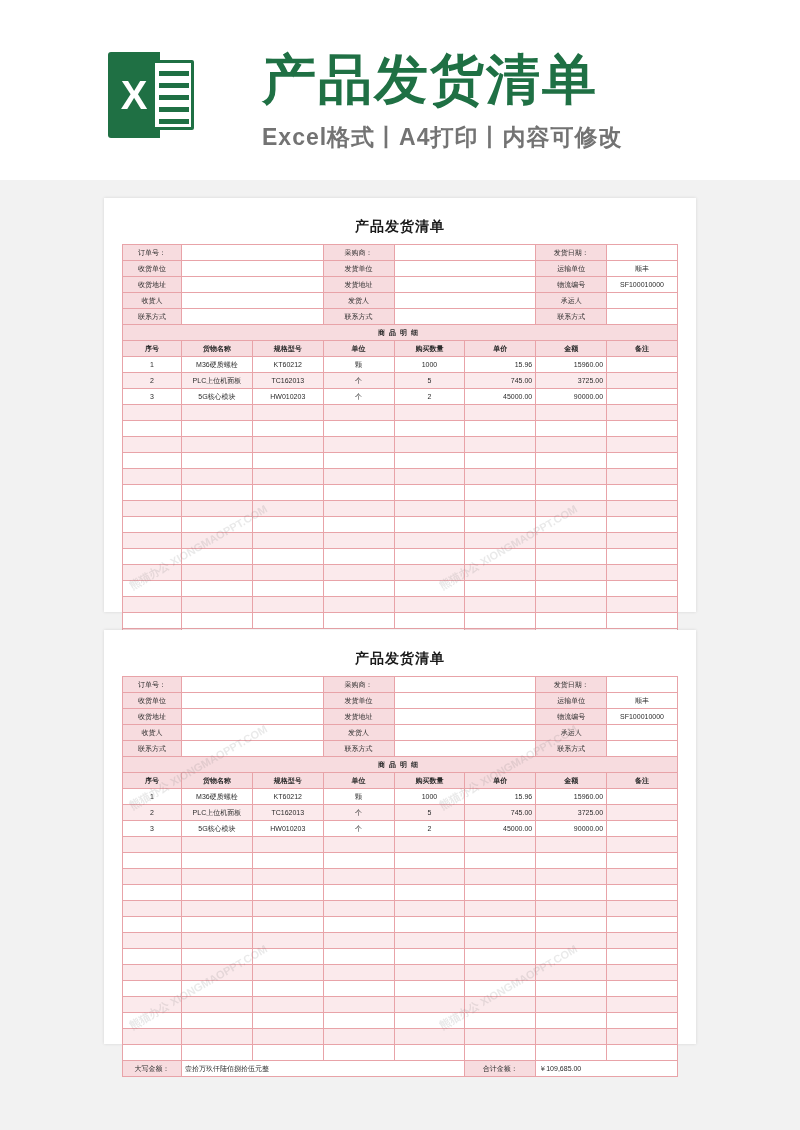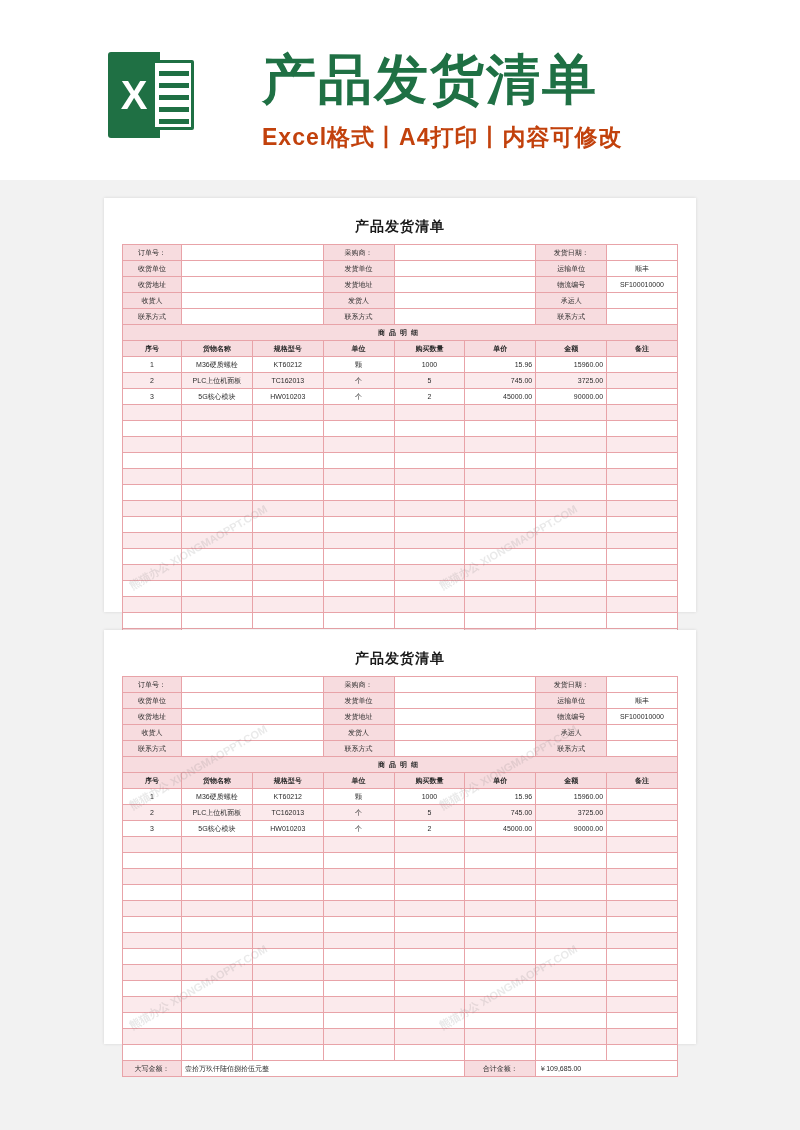--- a/index.html
+++ b/index.html
@@ -71,21 +71,21 @@
     font-weight: bold;
     color: #1f7044;
     letter-spacing: 2px;
     white-space: nowrap;
   }
   .title-sub {
     position: absolute;
     left: 262px; top: 122px;
     font-size: 23px;
     font-weight: bold;
-    color: #c2410c;
+    color: #737373;
     letter-spacing: 1px;
     white-space: nowrap;
   }
 
   
   .sheet-paper {
     position: absolute;
     left: 104px;
     width: 592px;
     background: #ffffff;

